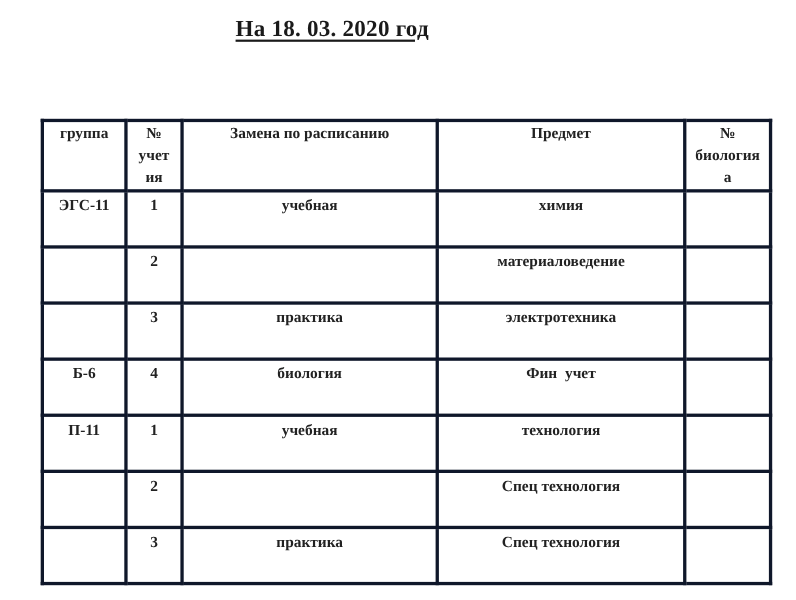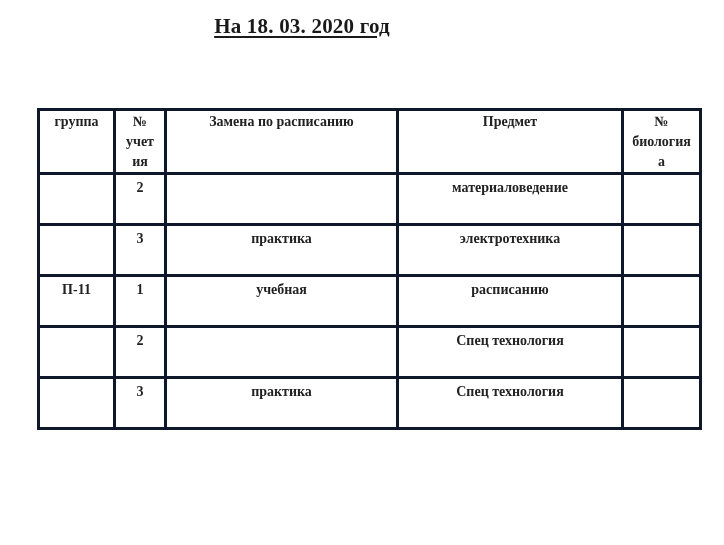--- a/index.html
+++ b/index.html
@@ -91,38 +91,52 @@
       <th>Предмет</th>
       <th>
         <div>№</div>
         <div>биология</div>
         <div>а</div>
       </th>
     </tr>
   </thead>
   <tbody>
     <tr>
+      <td>ЭГС-11</td>
+      <td>1</td>
+      <td>учебная</td>
+      <td>химия</td>
+      <td></td>
+    </tr>
+    <tr>
       <td></td>
       <td>2</td>
       <td></td>
       <td>материаловедение</td>
       <td></td>
     </tr>
     <tr>
       <td></td>
       <td>3</td>
       <td>практика</td>
       <td>электротехника</td>
       <td></td>
     </tr>
     <tr>
+      <td>Б-6</td>
+      <td>4</td>
+      <td>биология</td>
+      <td style="white-space:pre">Фин  учет</td>
+      <td></td>
+    </tr>
+    <tr>
       <td>П-11</td>
       <td>1</td>
       <td>учебная</td>
-      <td>расписанию</td>
+      <td>технология</td>
       <td></td>
     </tr>
     <tr>
       <td></td>
       <td>2</td>
       <td></td>
       <td>Спец технология</td>
       <td></td>
     </tr>
     <tr>

